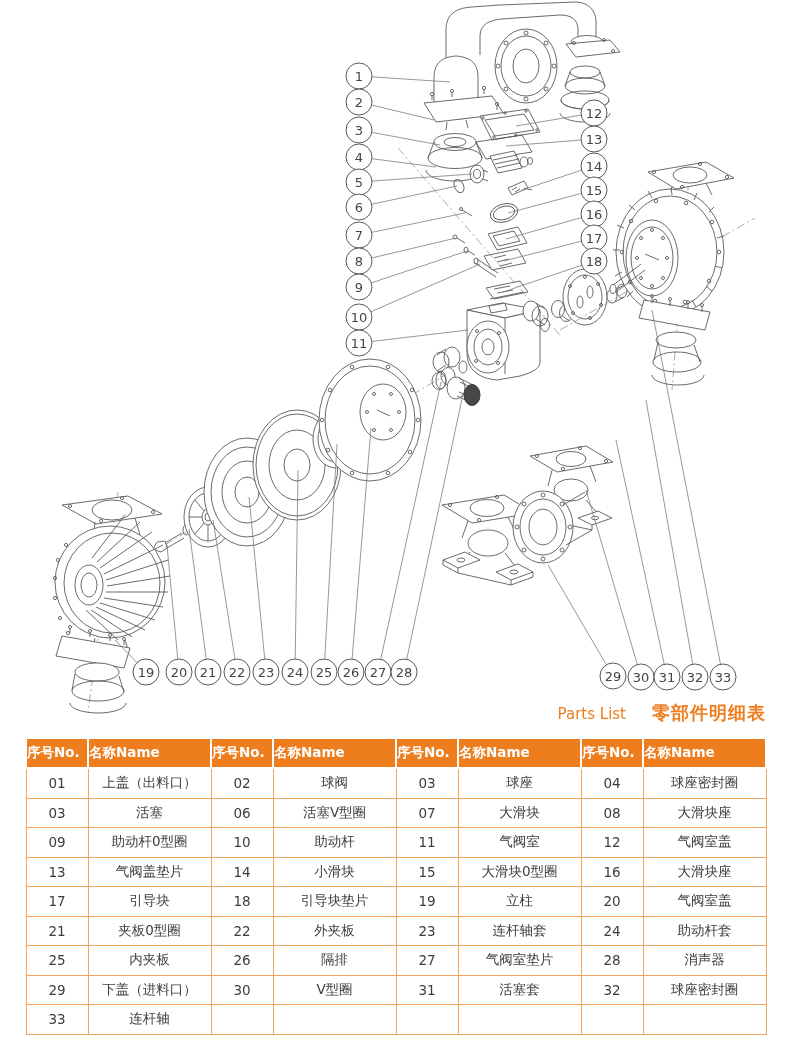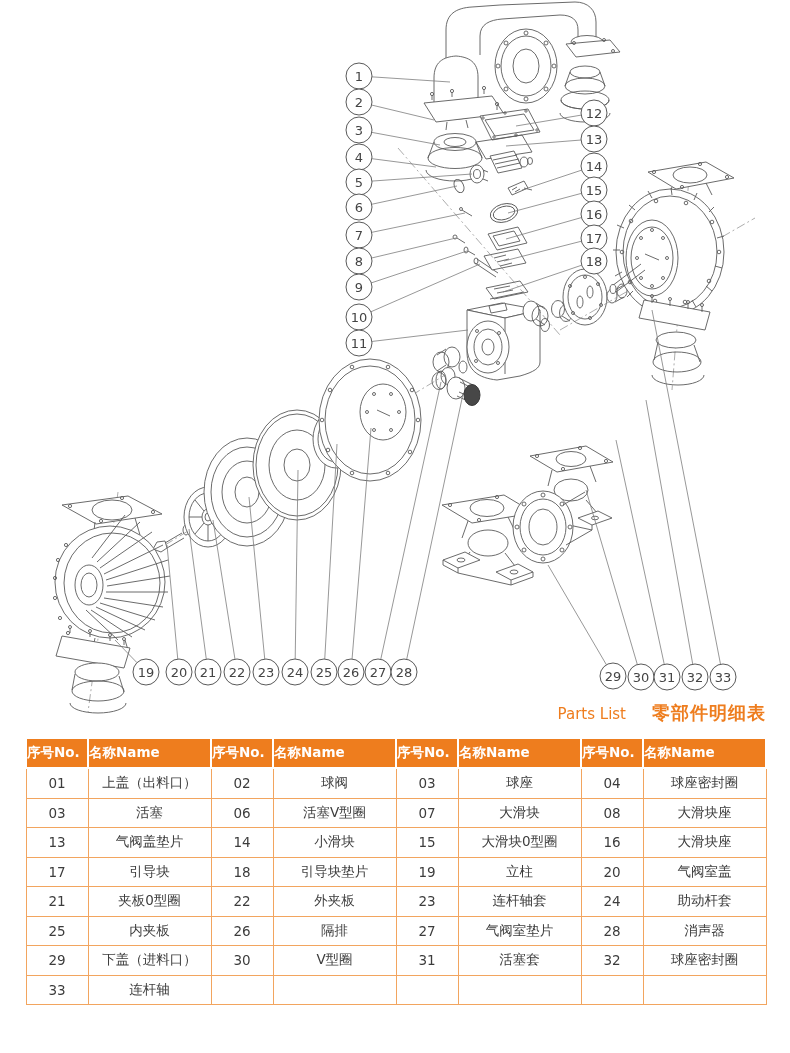--- a/index.html
+++ b/index.html
@@ -546,20 +546,30 @@
           <td>03</td>
           <td>活塞</td>
           <td>06</td>
           <td>活塞V型圈</td>
           <td>07</td>
           <td>大滑块</td>
           <td>08</td>
           <td>大滑块座</td>
         </tr>
         <tr>
+          <td>09</td>
+          <td>助动杆0型圈</td>
+          <td>10</td>
+          <td>助动杆</td>
+          <td>11</td>
+          <td>气阀室</td>
+          <td>12</td>
+          <td>气阀室盖</td>
+        </tr>
+        <tr>
           <td>13</td>
           <td>气阀盖垫片</td>
           <td>14</td>
           <td>小滑块</td>
           <td>15</td>
           <td>大滑块0型圈</td>
           <td>16</td>
           <td>大滑块座</td>
         </tr>
         <tr>

